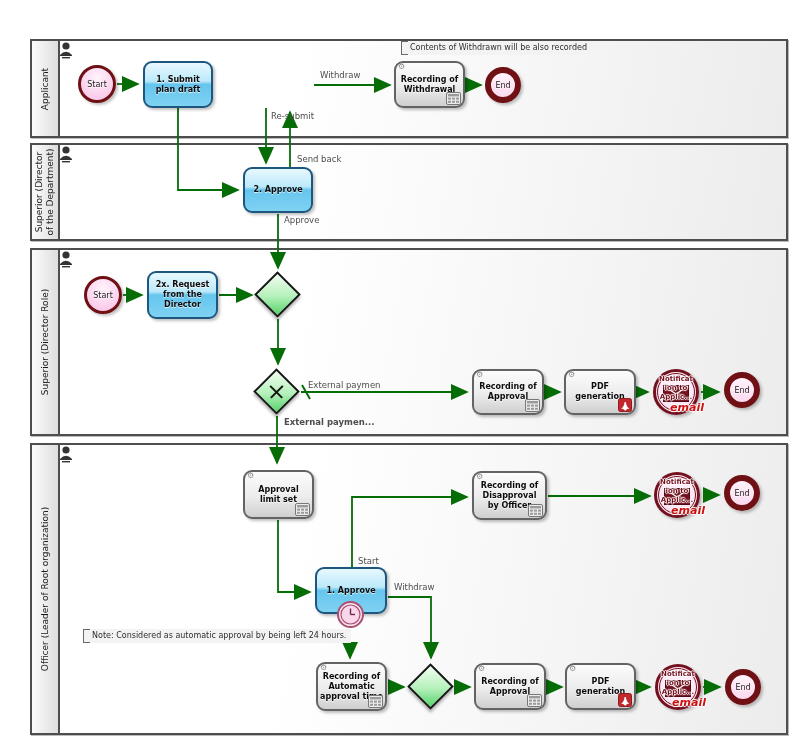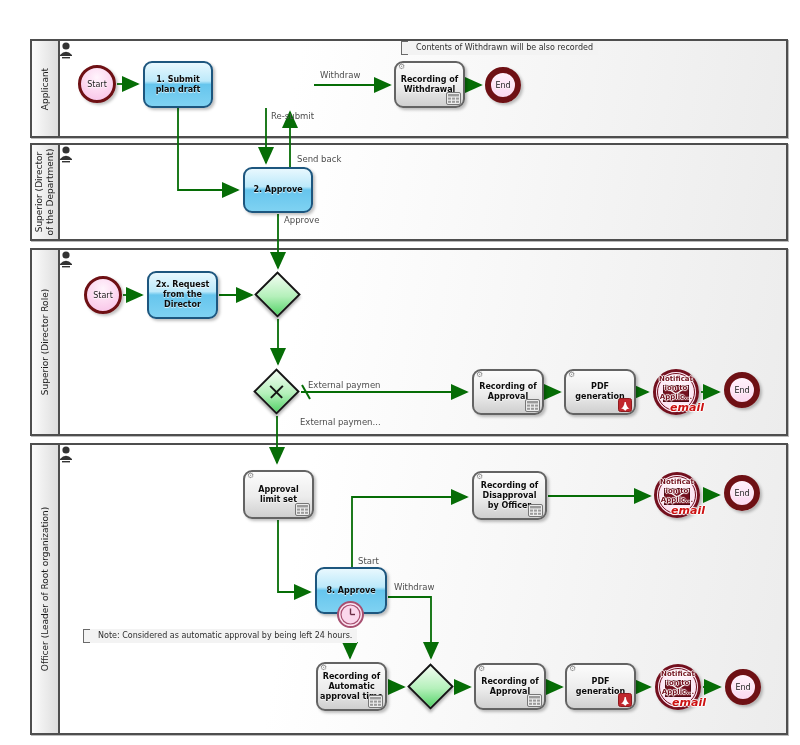--- a/index.html
+++ b/index.html
@@ -66,21 +66,21 @@
   .notif .nl{position:absolute;left:0;width:100%;text-align:center;font-size:7px;
        font-weight:bold;color:#73101e;line-height:1;
        text-shadow:-1px 0 1px #fff,1px 0 1px #fff,0 -1px 1px #fff,0 1px 1px #fff;}
   .notif .nl1{top:4px}.notif .nl2{top:13px}.notif .nl3{top:22px}
   .notif .mailbadge{position:absolute;right:-8px;bottom:-2px;font-size:11px;
        font-weight:bold;font-style:italic;color:#cc1111;
        text-shadow:-1px 0 1px #fff,1px 0 1px #fff,0 -1px 1px #fff,0 1px 1px #fff;margin-left:30px;}
 
   
   .note{position:absolute;z-index:4;background:#f3f3f3;color:#2e2e2e;font-size:8px;
-       line-height:1.3;padding:2px 5px 2px 14px;white-space:nowrap;
+       line-height:1.3;padding:2px 5px 2px 8px;white-space:nowrap;
        border-left:1px solid #6a6a6a;}
   .note::before,.note::after{content:"";position:absolute;left:0;width:6px;height:1px;
        background:#6a6a6a;}
   .note::before{top:0}.note::after{bottom:0}
   .edge-label{position:absolute;z-index:4;font-size:8.5px;color:#4d4d4d;
        white-space:nowrap;}
 
   .arrows{position:absolute;left:0;top:0;z-index:2;pointer-events:none;}
 </style>
 </head>
@@ -254,21 +254,21 @@
           <rect x="2" y="5.6" width="3" height="2"></rect>
           <rect x="6" y="5.6" width="3" height="2"></rect>
           <rect x="10" y="5.6" width="3" height="2"></rect>
           <rect x="2" y="8.8" width="3" height="2"></rect>
           <rect x="6" y="8.8" width="3" height="2"></rect>
           <rect x="10" y="8.8" width="3" height="2"></rect>
         </g>
       </svg>
   </div>
   <div class="task task-blue" style="left:315px;top:567px;width:72px;height:47px;">
-      <span>8. Approve</span>
+      <span>1. Approve</span>
     </div>
   <svg class="timer" style="left:337px;top:601px;" width="27" height="27">
     <circle cx="13.5" cy="13.5" r="12.5" fill="#fce4f1" stroke="#a85071" stroke-width="2"></circle>
     <circle cx="13.5" cy="13.5" r="9.5" fill="#fbd7ec" stroke="#a85071" stroke-width="1.2"></circle>
     <line x1="13.5" y1="13.5" x2="13.5" y2="7.5" stroke="#6b2c45" stroke-width="1.4"></line>
     <line x1="13.5" y1="13.5" x2="18" y2="13.5" stroke="#6b2c45" stroke-width="1.4"></line>
   </svg>
   <div class="task task-gray" style="left:472px;top:471px;width:75px;height:49px;">
     <span class="gear">⚙</span>
     <span>Recording of Disapproval by Officer</span>
@@ -354,17 +354,17 @@
   </div>
   <div class="evt evt-end" style="left:725px;top:669px;">
       <span>End</span>
     </div>
 
   <div class="edge-label" style="left:320px;top:70px;">Withdraw</div>
   <div class="edge-label" style="left:271px;top:111px;">Re-submit</div>
   <div class="edge-label" style="left:297px;top:154px;">Send back</div>
   <div class="edge-label" style="left:284px;top:215px;">Approve</div>
   <div class="edge-label" style="left:308px;top:380px;">External paymen</div>
-  <div class="edge-label" style="left:300px;top:417px;">External paymen...</div>
+  <div class="edge-label" style="left:284px;top:417px;font-weight:bold;">External paymen...</div>
   <div class="edge-label" style="left:358px;top:556px;">Start</div>
   <div class="edge-label" style="left:394px;top:582px;">Withdraw</div>
 
 </div>
 
 </body></html>

